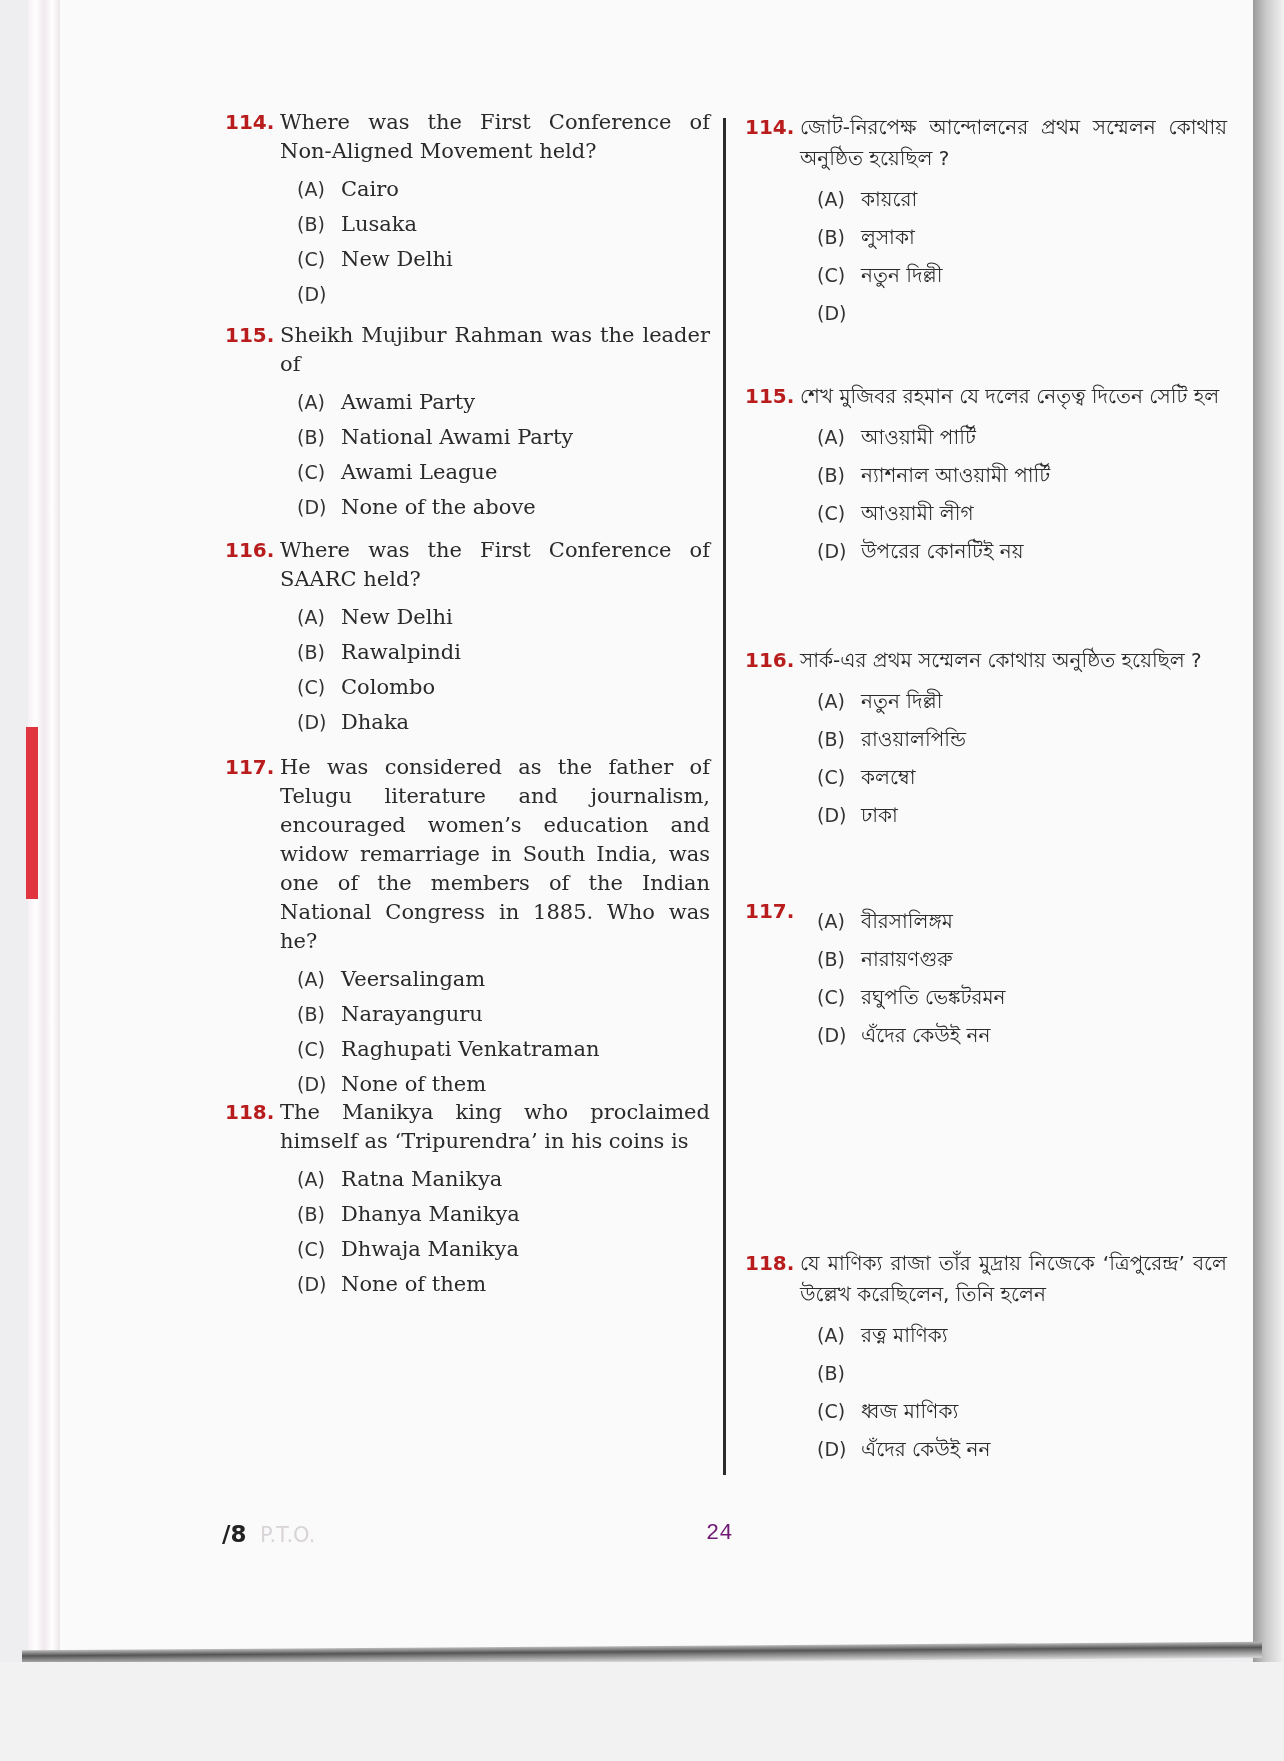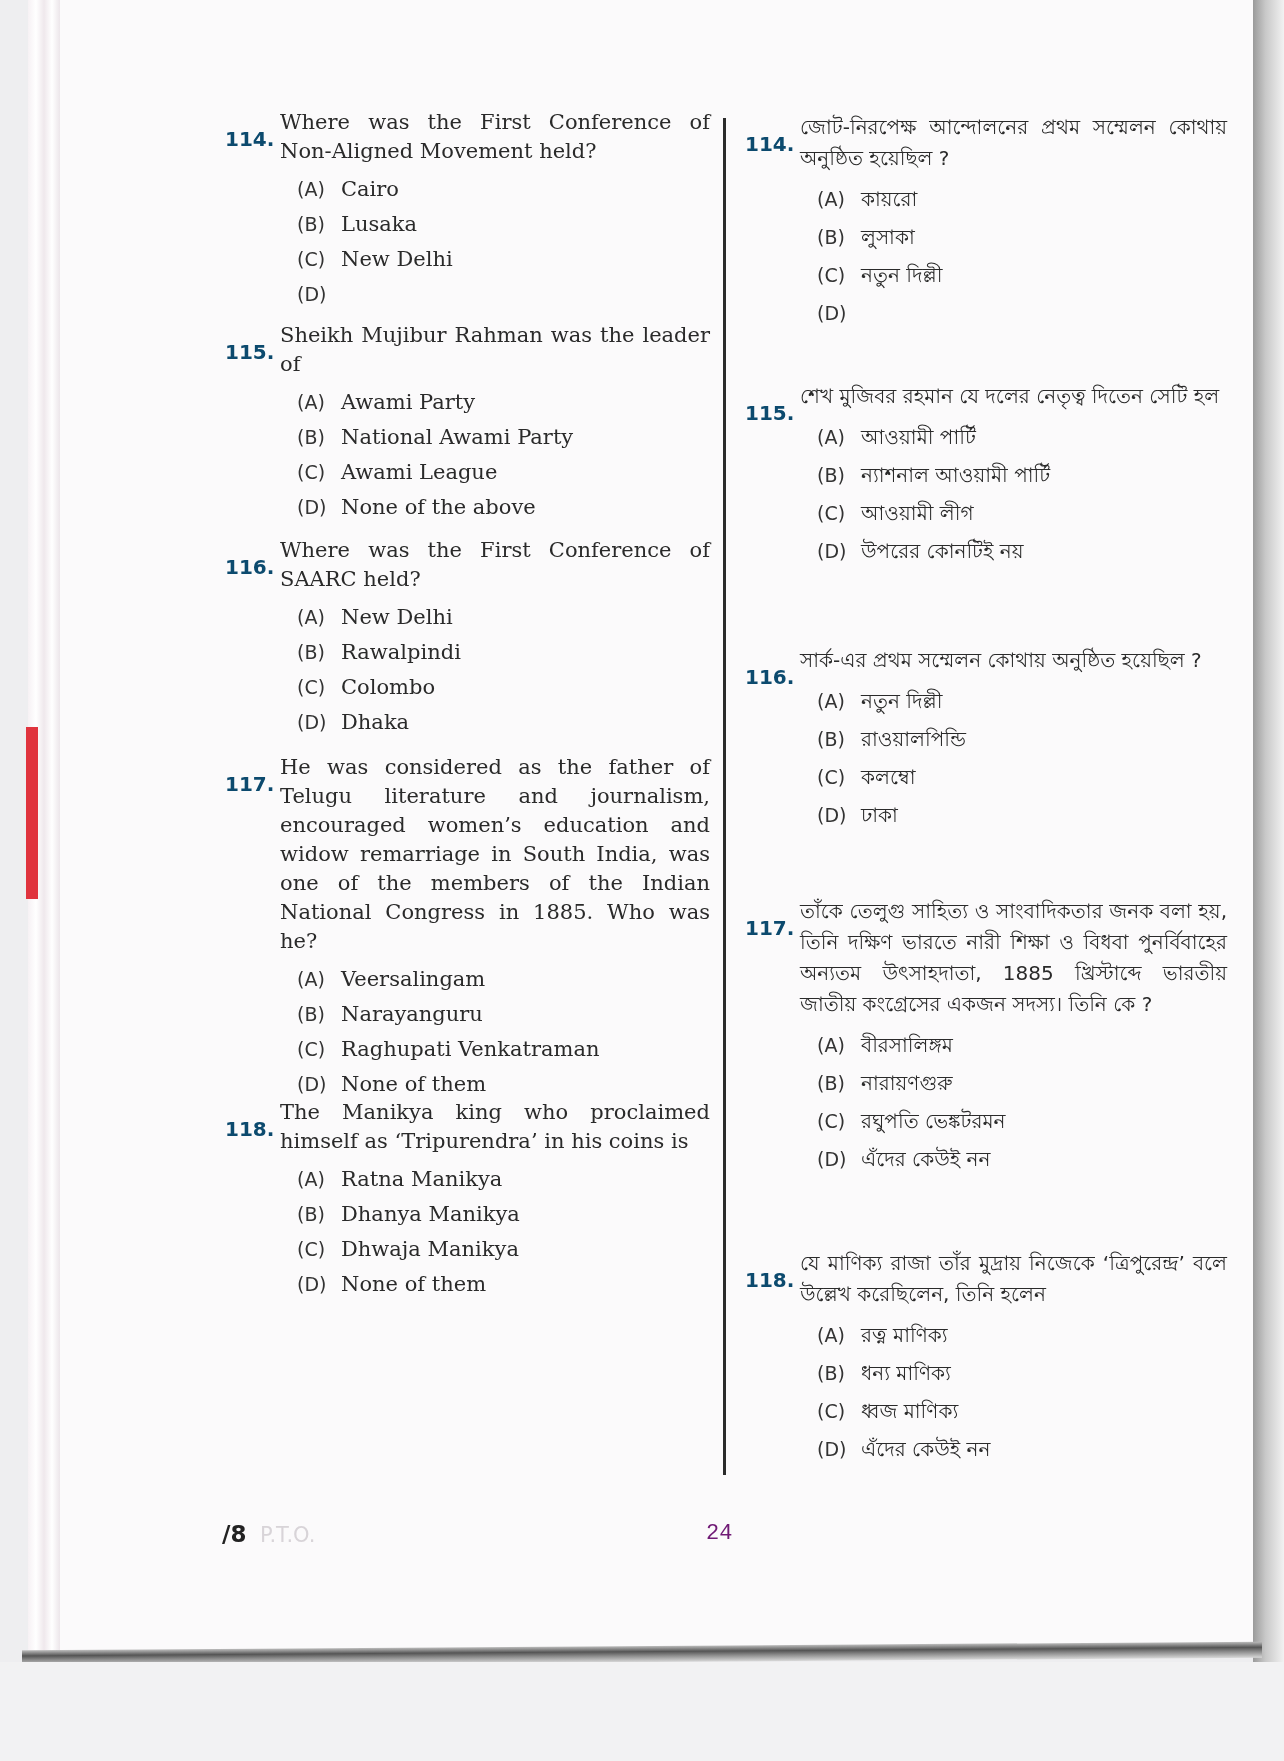--- a/index.html
+++ b/index.html
@@ -28,21 +28,21 @@
     transform:skewY(-0.4deg);
   }
   .bottom-area { position:absolute; left:0; top:1662px; width:1284px; height:99px; background:#f2f2f3; }
   .divider { position:absolute; left:723px; top:118px; width:3px; height:1357px; background:#2b2b2b; }
 
   .col { position:absolute; top:118px; }
   .col-en { left:225px; width:485px; font-size:21px; line-height:29px; }
   .col-bn { left:745px; width:482px; font-size:20px; line-height:31px; font-family:"DejaVu Sans", sans-serif; }
 
   .q { position:absolute; left:0; width:100%; }
-  .qnum { position:absolute; left:0; top:17px; font-weight:bold; font-family:"DejaVu Sans", sans-serif; font-size:20px; color:#0c4a6e; }
+  .qnum { position:absolute; left:0; top:0; font-weight:bold; font-family:"DejaVu Sans", sans-serif; font-size:20px; color:#b91c1c; }
   .qtext { margin-left:55px; text-align:justify; text-align-last:left; }
   .opts { margin-left:72px; margin-top:6px; }
   .opt { display:flex; height:35px; align-items:center; }
   .opt-letter { width:44px; font-family:"DejaVu Sans", sans-serif; font-size:19px; color:#333; }
   .opt-text { flex:1; }
 
   .footer-code { position:absolute; left:222px; top:1521px; font-family:"DejaVu Sans", sans-serif; font-weight:bold; font-size:23px; color:#222; }
   .footer-code-ghost { position:absolute; left:260px; top:1523px; font-family:"DejaVu Sans", sans-serif; font-size:21px; color:#d8d4d8; }
   .page-number { position:absolute; left:706px; top:1521px; font-family:Liberation Mono, monospace; font-size:22px; color:#701a75; }
 </style>
@@ -238,21 +238,20 @@
         </div>
       <div class="opt" style="height:38px">
           <span class="opt-letter">(D)</span>
           <span class="opt-text">ঢাকা</span>
         </div>
     </div>
   </div>
 
   <div class="q" style="top:778px">
     <span class="qnum">117.</span>
-    <div class="qtext">তাঁকে তেলুগু সাহিত্য ও সাংবাদিকতার জনক বলা হয়, তিনি দক্ষিণ ভারতে নারী শিক্ষা ও বিধবা পুনর্বিবাহের অন্যতম উৎসাহদাতা, 1885 খ্রিস্টাব্দে ভারতীয় জাতীয় কংগ্রেসের একজন সদস্য। তিনি কে ?</div>
     <div class="opts">
       <div class="opt" style="height:38px">
           <span class="opt-letter">(A)</span>
           <span class="opt-text">বীরসালিঙ্গম</span>
         </div>
       <div class="opt" style="height:38px">
           <span class="opt-letter">(B)</span>
           <span class="opt-text">নারায়ণগুরু</span>
         </div>
       <div class="opt" style="height:38px">
@@ -269,21 +268,20 @@
   <div class="q" style="top:1130px">
     <span class="qnum">118.</span>
     <div class="qtext">যে মাণিক্য রাজা তাঁর মুদ্রায় নিজেকে ‘ত্রিপুরেন্দ্র’ বলে উল্লেখ করেছিলেন, তিনি হলেন</div>
     <div class="opts">
       <div class="opt" style="height:38px">
           <span class="opt-letter">(A)</span>
           <span class="opt-text">রত্ন মাণিক্য</span>
         </div>
       <div class="opt" style="height:38px">
           <span class="opt-letter">(B)</span>
-          <span class="opt-text">ধন্য মাণিক্য</span>
         </div>
       <div class="opt" style="height:38px">
           <span class="opt-letter">(C)</span>
           <span class="opt-text">ধ্বজ মাণিক্য</span>
         </div>
       <div class="opt" style="height:38px">
           <span class="opt-letter">(D)</span>
           <span class="opt-text">এঁদের কেউই নন</span>
         </div>
     </div>

